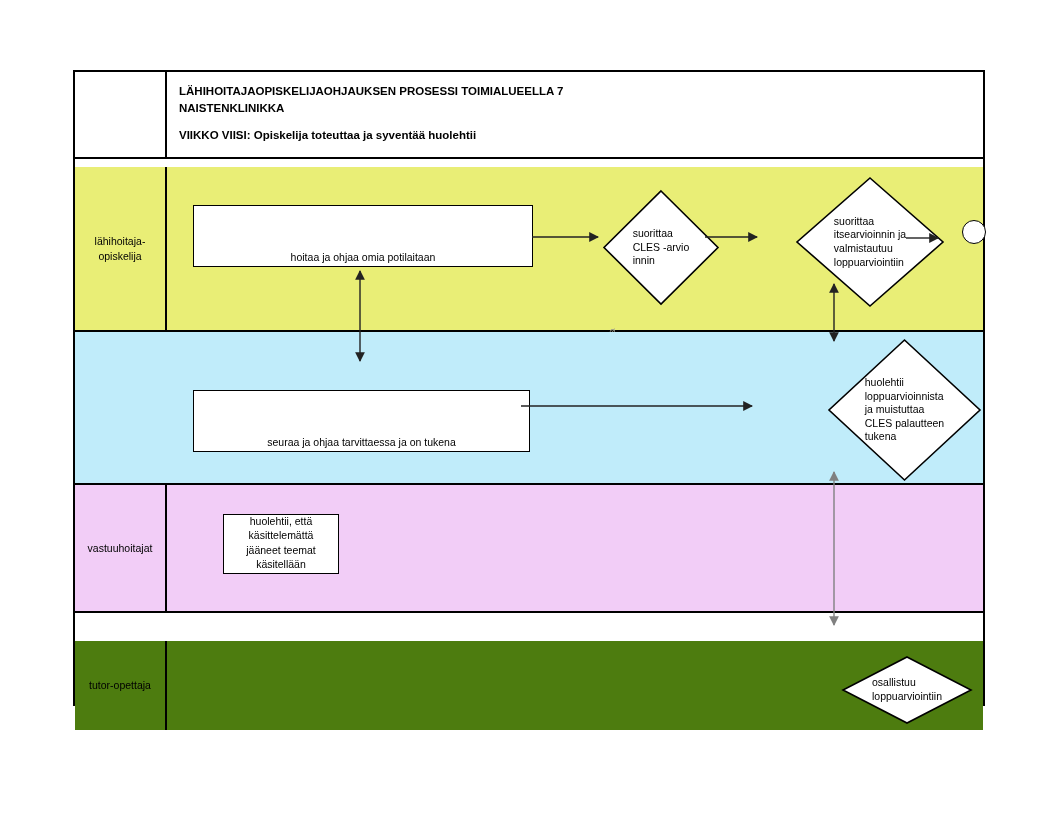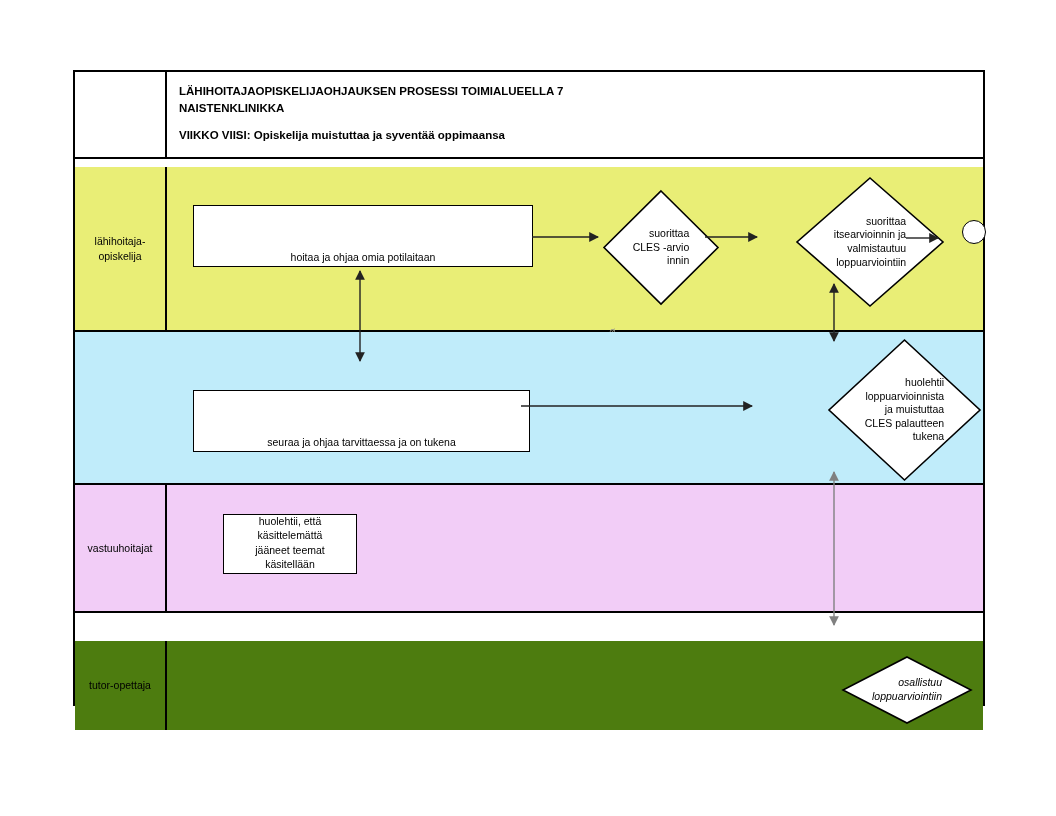--- a/index.html
+++ b/index.html
@@ -112,21 +112,21 @@
   }
   .diamond-text {
     position: absolute;
     left: 14%;
     top: 0;
     width: 72%;
     height: 100%;
     display: flex;
     align-items: center;
     justify-content: center;
-    text-align: right;
+    text-align: left;
     font-size: 10.5px;
     color: #000;
     line-height: 1.3;
   }
 
   .end-circle {
     position: absolute;
     border: 1.6px solid #000;
     border-radius: 50%;
     background: #ffffff;
@@ -156,21 +156,21 @@
 
   <div class="diagram">
 
     <div class="lane header-row">
       <div class="lane-label"></div>
       <div class="lane-body">
         <div class="header-text">
           <span>LÄHIHOITAJAOPISKELIJAOHJAUKSEN PROSESSI TOIMIALUEELLA 7</span><br>
           <span>NAISTENKLINIKKA</span>
           <span class="gap"></span>
-          <span>VIIKKO VIISI: Opiskelija muistuttaa ja syventää oppimaansa</span>
+          <span>VIIKKO VIISI: Opiskelija toteuttaa ja syventää huolehtii</span>
         </div>
       </div>
     </div>
 
     <div class="lane lane-yellow">
       <div class="lane-label">lähihoitaja- opiskelija</div>
       <div class="lane-body">
 
         <div class="node-box" style="left:26px; top:38px; width:340px; height:62px;">
           <span>hoitaa ja ohjaa omia potilaitaan</span>
@@ -218,36 +218,36 @@
 CLES palautteen
 tukena</div>
         </div>
       </div>
     </div>
 
     <div class="lane lane-purple">
       <div class="lane-label">vastuuhoitajat</div>
       <div class="lane-body">
 
-        <div class="node-box" style="left:56px; top:29px; width:134px; height:60px;">
+        <div class="node-box" style="left:56px; top:29px; width:116px; height:60px;">
           <span style="white-space:pre-line;">huolehtii, että käsittelemättä
 jääneet teemat käsitellään</span>
         </div>
       </div>
     </div>
 
     <div class="lane lane-pink">
       <div class="lane-label">tutor-opettaja</div>
       <div class="lane-body">
 
         <div class="diamond-wrap" style="left:675px; top:15px; width:130px; height:68px;">
           <svg width="130" height="68" viewBox="0 0 130 68">
             <polygon points="65,1 129,34 65,67 1,34" fill="#ffffff" stroke="#000000" stroke-width="1.6"></polygon>
           </svg>
-          <div class="diamond-text" style="white-space:pre-line; left:12%; width:76%;font-style:italic;">osallistuu
+          <div class="diamond-text" style="white-space:pre-line; left:12%; width:76%;">osallistuu
 loppuarviointiin</div>
         </div>
       </div>
     </div>
   </div>
 
   <svg id="connectors">
     <defs>
       <marker id="arrow-black" viewBox="0 0 10 10" refX="9" refY="5" markerWidth="7" markerHeight="7" orient="auto-start-reverse">
         <path d="M 0 0 L 10 5 L 0 10 z" fill="#222222"></path>

